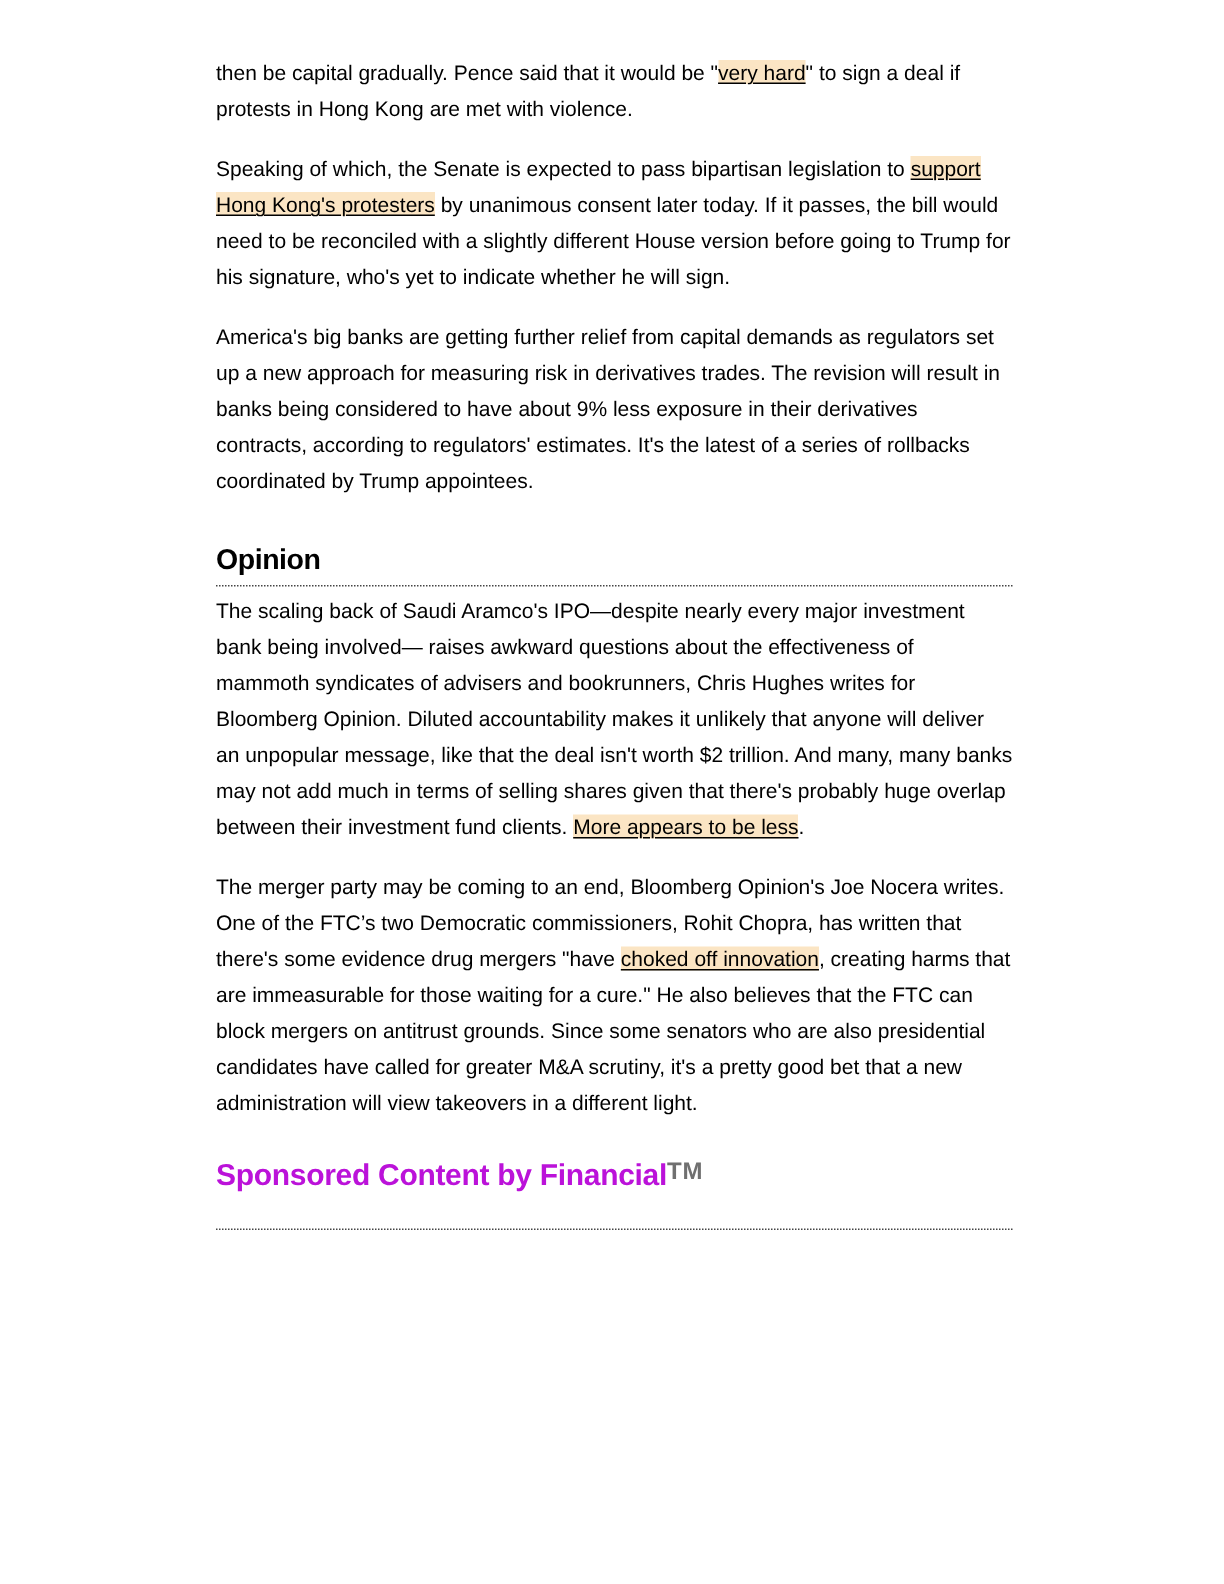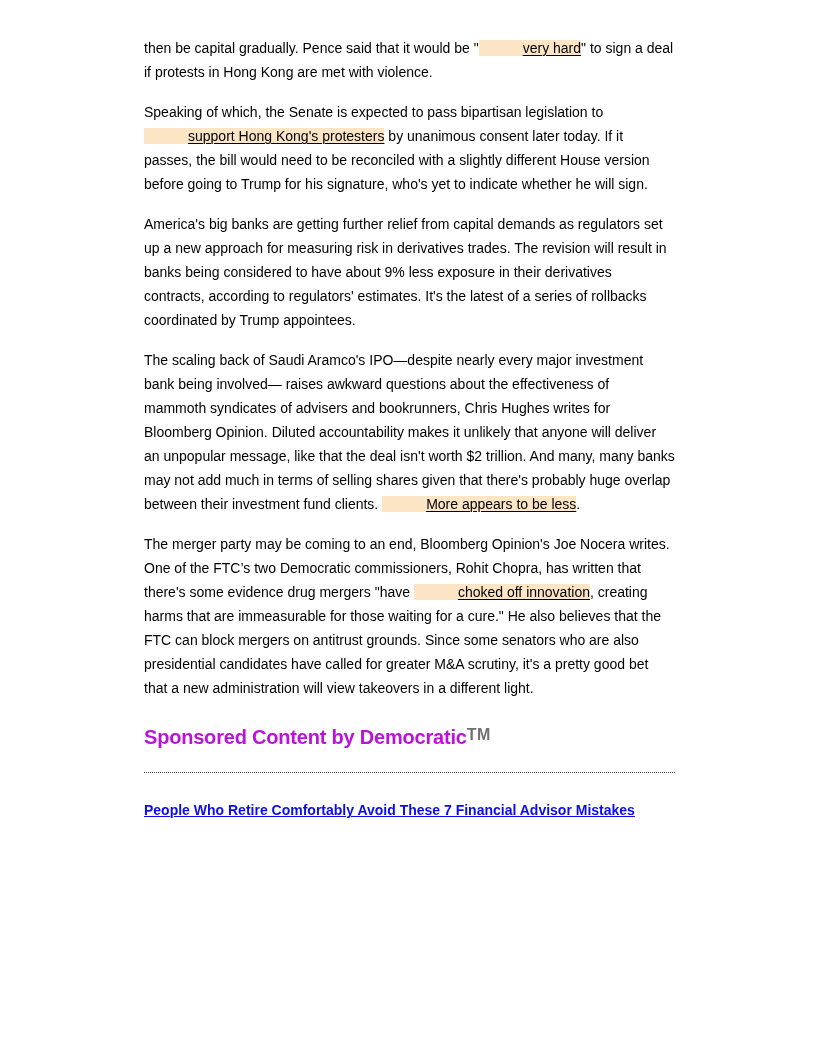--- a/index.html
+++ b/index.html
@@ -26,21 +26,20 @@
     margin: 0 0 16px 0;
   }
   strong.lead { font-weight: normal; }
   a.hl {
     color: var(--link-highlight-text, #000000);
     background-color: var(--highlight-bg, #FBE5C4);
     text-decoration: underline;
     text-decoration-thickness: 1px;
     text-underline-offset: 2px;
     cursor: pointer;
-    padding-left: 44px;
   }
   h2.opinion {
     font-size: 19px;
     line-height: 24px;
     font-weight: bold;
     letter-spacing: -0.3px;
     color: var(--body-text, #000000);
     margin: 30px 0 0 0;
     padding: 0 0 4px 0;
     border-bottom: 1px dotted var(--divider, #444444);
@@ -84,24 +83,24 @@
 <body>
 
 <div class="content">
 
   <p class="body"><span>then be capital gradually. Pence said that it would be "</span><a class="hl" href="#">very hard</a><span>" to sign a deal if protests in Hong Kong are met with violence.</span></p>
 
   <p class="body"><strong class="lead">Speaking of which,</strong><span> the Senate is expected to pass bipartisan legislation to </span><a class="hl" href="#">support Hong Kong's protesters</a><span> by unanimous consent later today. If it passes, the bill would need to be reconciled with a slightly different House version before going to Trump for his signature, who's yet to indicate whether he will sign.</span></p>
 
   <p class="body"><strong class="lead">America's big banks</strong><span> are getting further relief from capital demands as regulators set up a new approach for measuring risk in derivatives trades. The revision will result in banks being considered to have about 9% less exposure in their derivatives contracts, according to regulators' estimates. It's the latest of a series of rollbacks coordinated by Trump appointees.</span></p>
 
+  <h2 class="opinion">Opinion</h2>
 
   <p class="body mt18"><strong class="lead">The scaling back</strong><span> of Saudi Aramco's IPO—despite nearly every major investment bank being involved— raises awkward questions about the effectiveness of mammoth syndicates of advisers and bookrunners, Chris Hughes writes for Bloomberg Opinion. Diluted accountability makes it unlikely that anyone will deliver an unpopular message, like that the deal isn't worth $2 trillion. And many, many banks may not add much in terms of selling shares given that there's probably huge overlap between their investment fund clients. </span><a class="hl" href="#">More appears to be less</a><span>.</span></p>
 
   <p class="body"><strong class="lead">The merger party</strong><span> may be coming to an end, Bloomberg Opinion's Joe Nocera writes. One of the FTC’s two Democratic commissioners, Rohit Chopra, has written that there's some evidence drug mergers "have </span><a class="hl" href="#">choked off innovation</a><span>, creating harms that are immeasurable for those waiting for a cure." He also believes that the FTC can block mergers on antitrust grounds. Since some senators who are also presidential candidates have called for greater M&amp;A scrutiny, it's a pretty good bet that a new administration will view takeovers in a different light.</span></p>
 
-  <h2 class="sponsored"><span>Sponsored Content by Democratic</span><span class="tm">TM</span></h2>
+  <h2 class="sponsored"><span>Sponsored Content by Financial</span><span class="tm">TM</span></h2>
 
   <hr class="dotted">
 
-  <p class="ad-link-line"><a class="ad-link" href="#">People Who Retire Comfortably Avoid These 7 Financial Advisor Mistakes</a></p>
 
 </div>
 
 </body></html>

